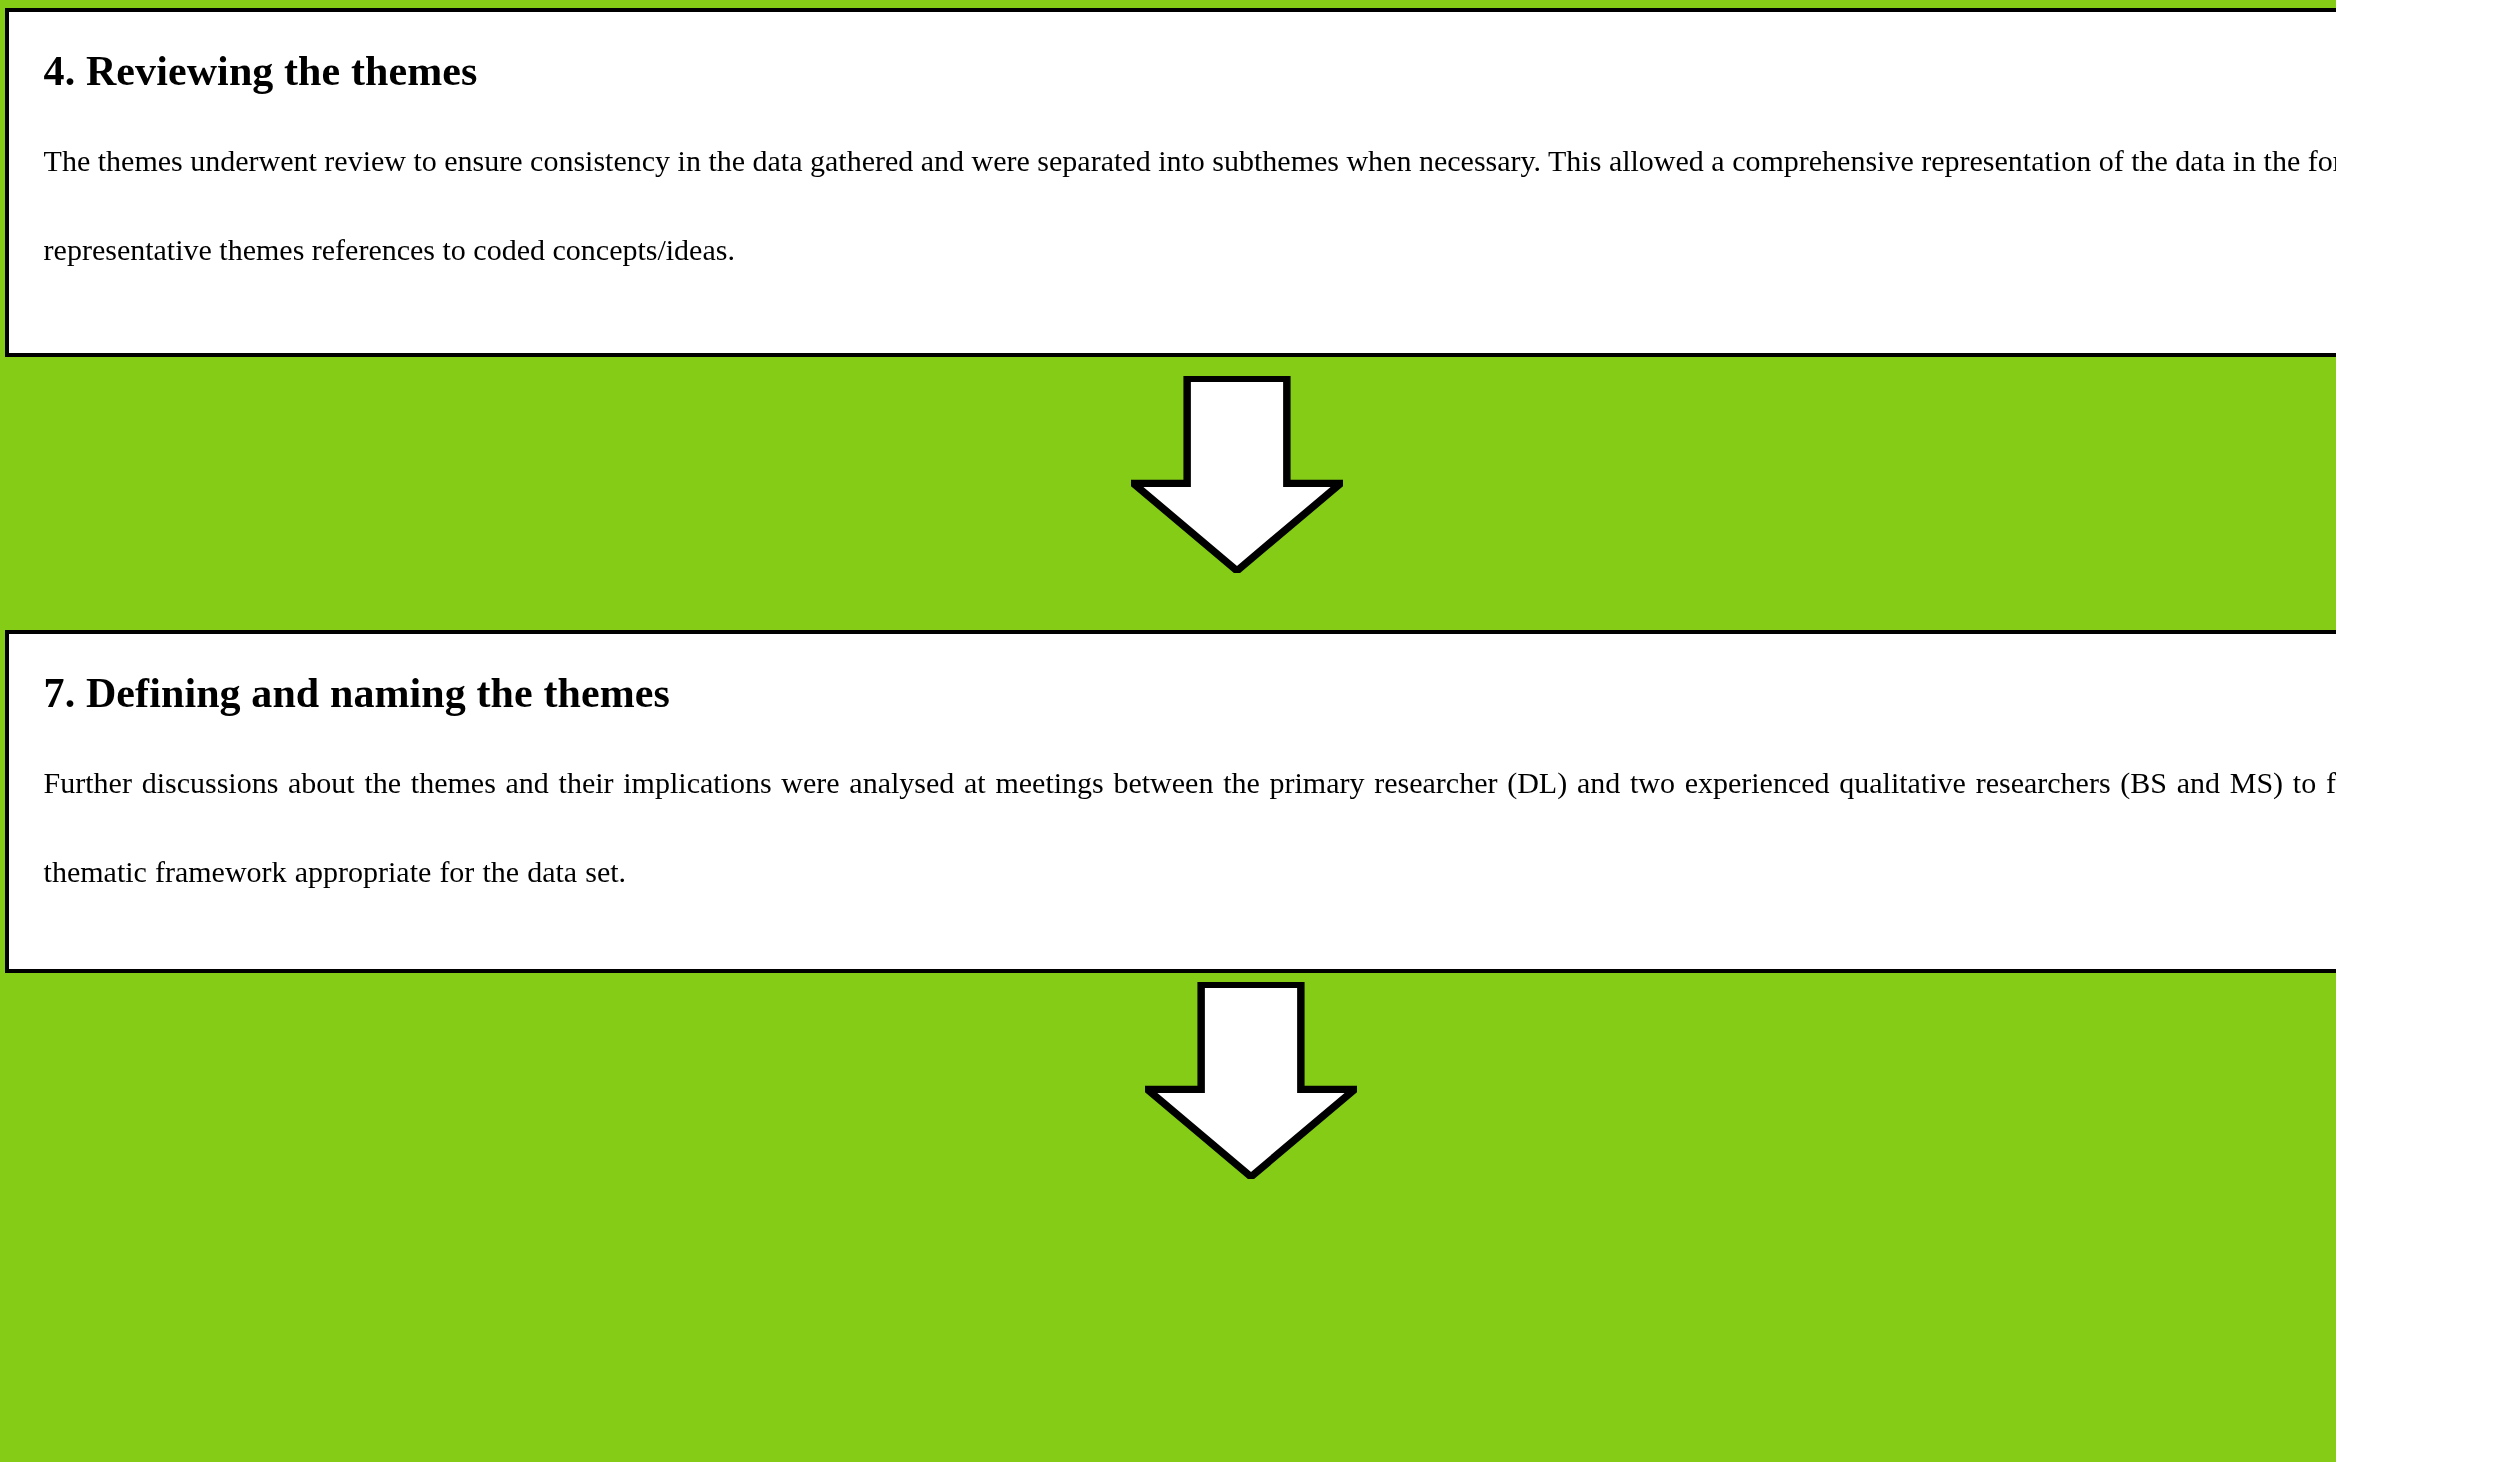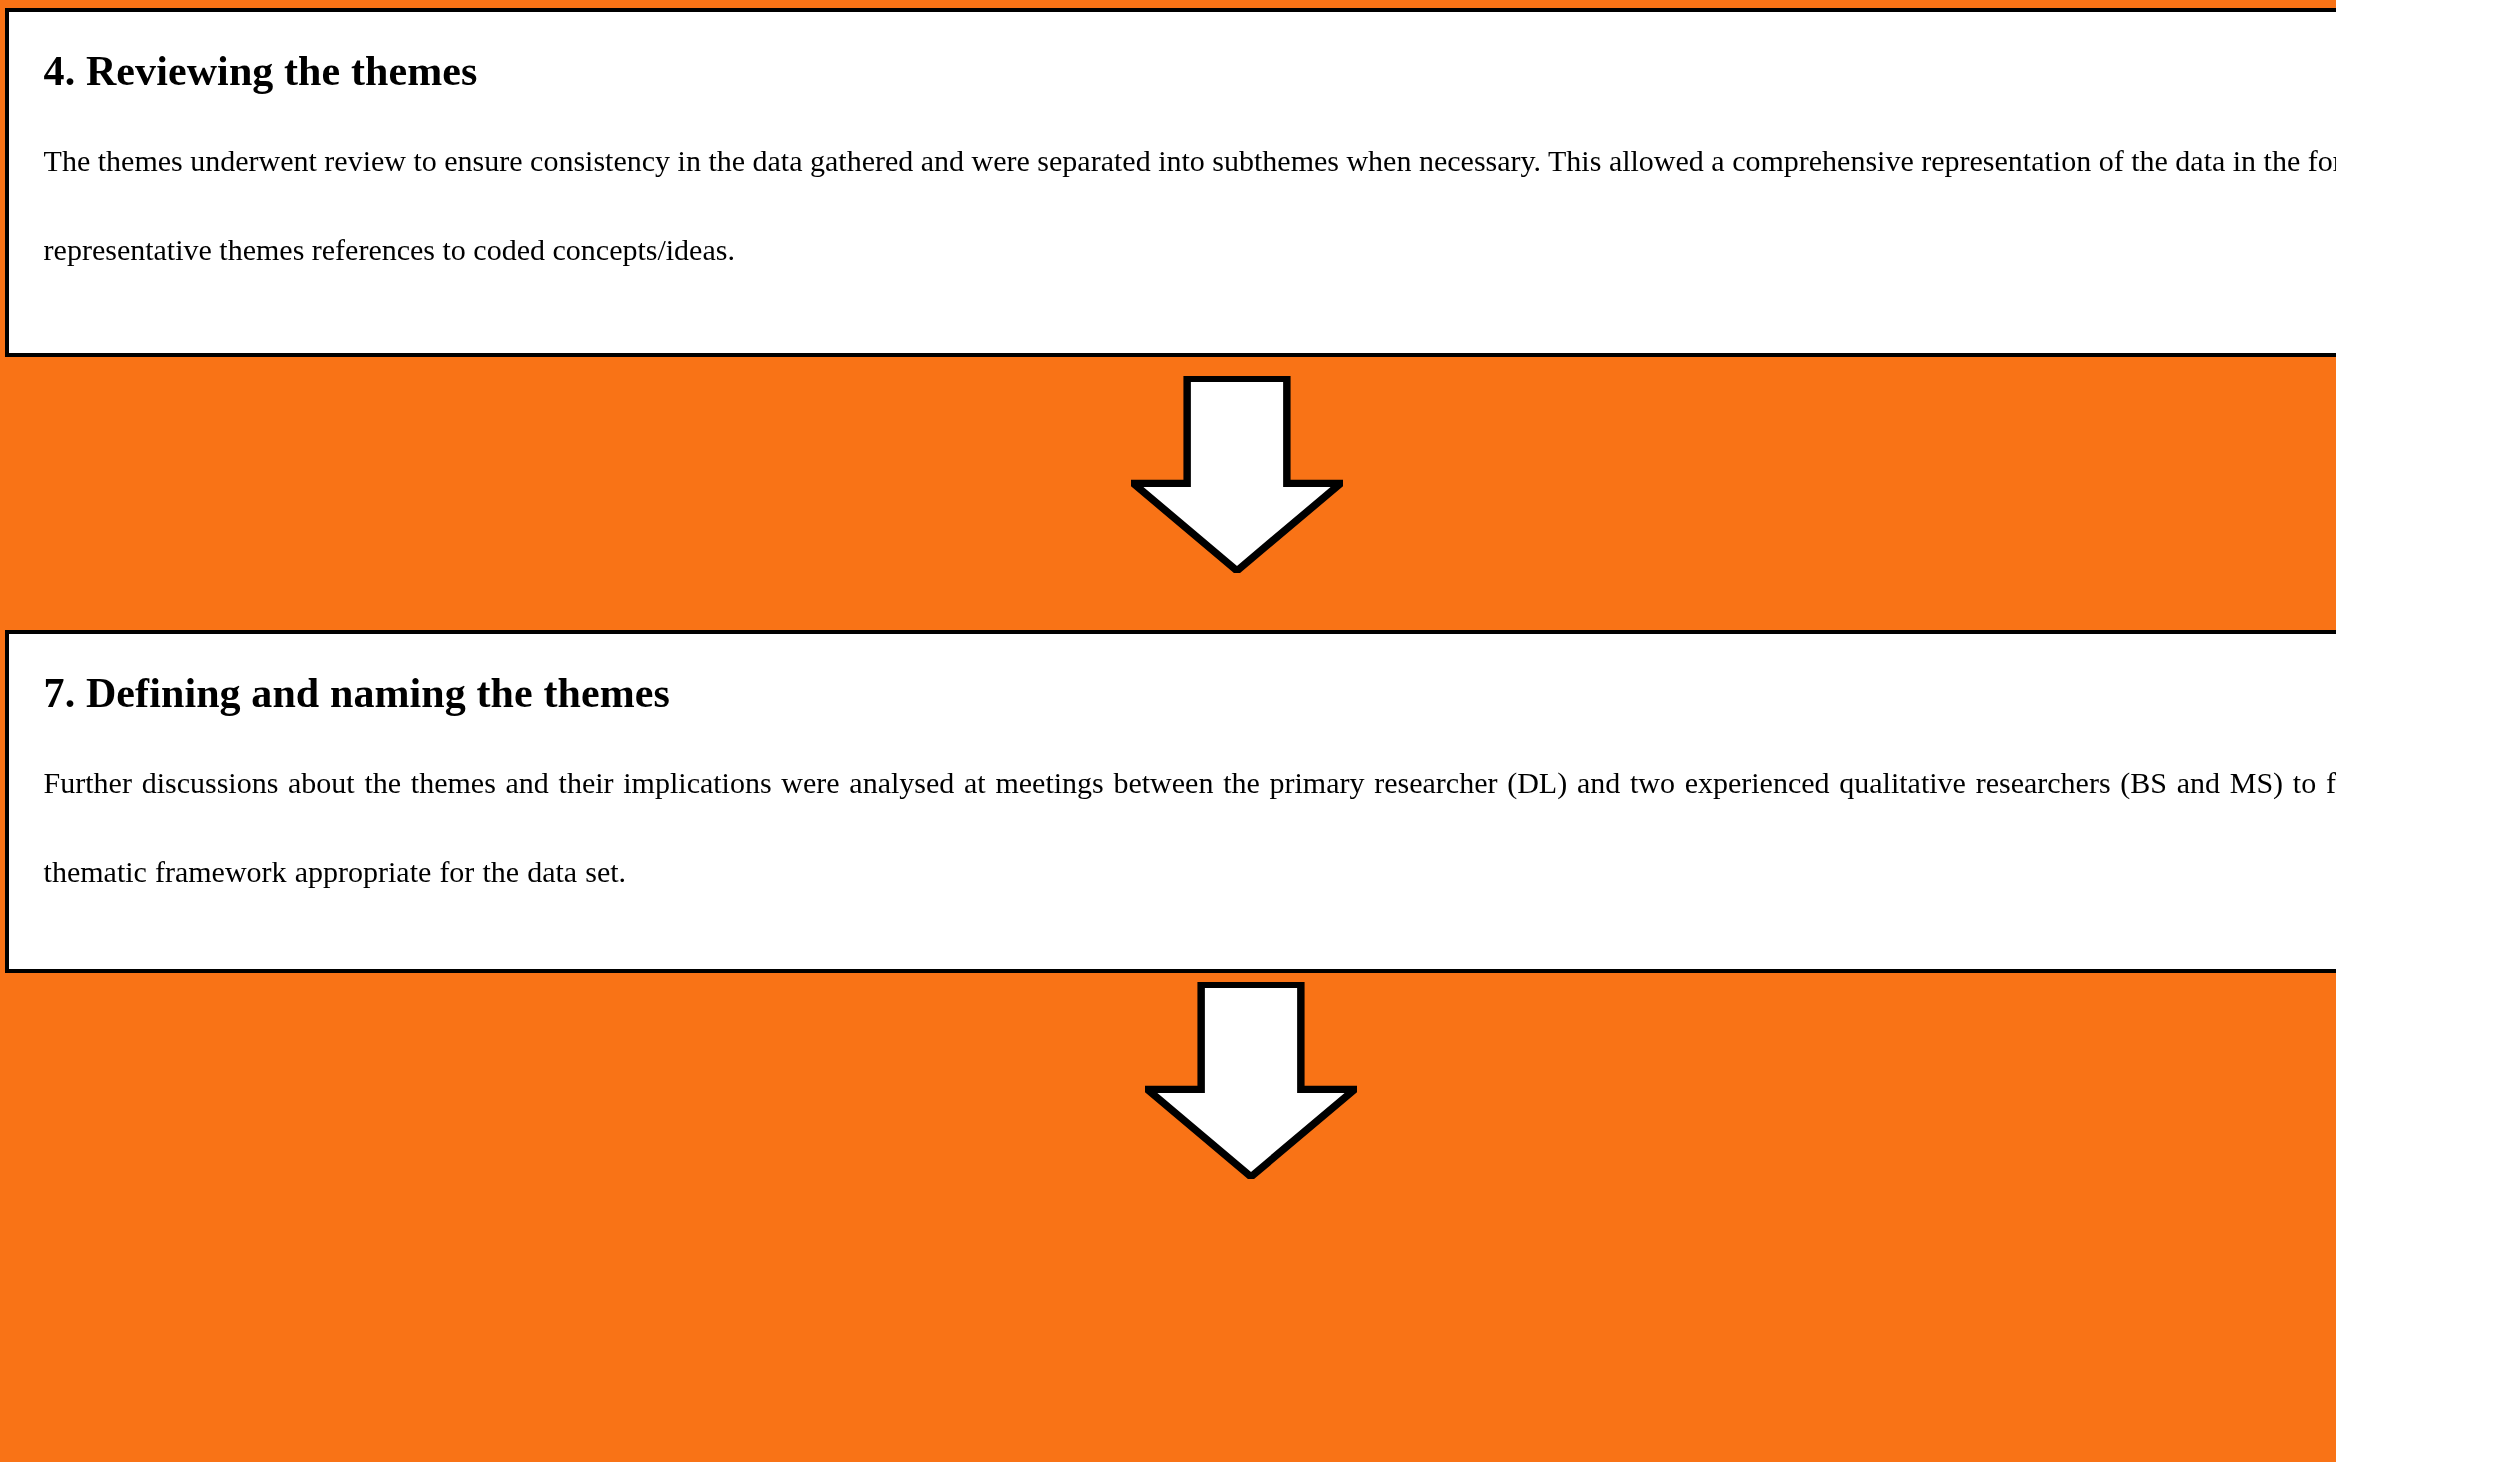--- a/index.html
+++ b/index.html
@@ -9,21 +9,21 @@
     background: #ffffff;
   }
   body {
     font-family: "Liberation Serif", "DejaVu Serif", serif;
     color: #000000;
   }
   #page {
     position: relative;
     width: 2336px;
     height: 1462px;
-    background: #f97316;
+    background: #84cc16;
     overflow: hidden;
   }
 
   
   .step-box {
     position: absolute;
     box-sizing: border-box;
     border: 4px solid #000000;
     background: #ffffff;
   }

